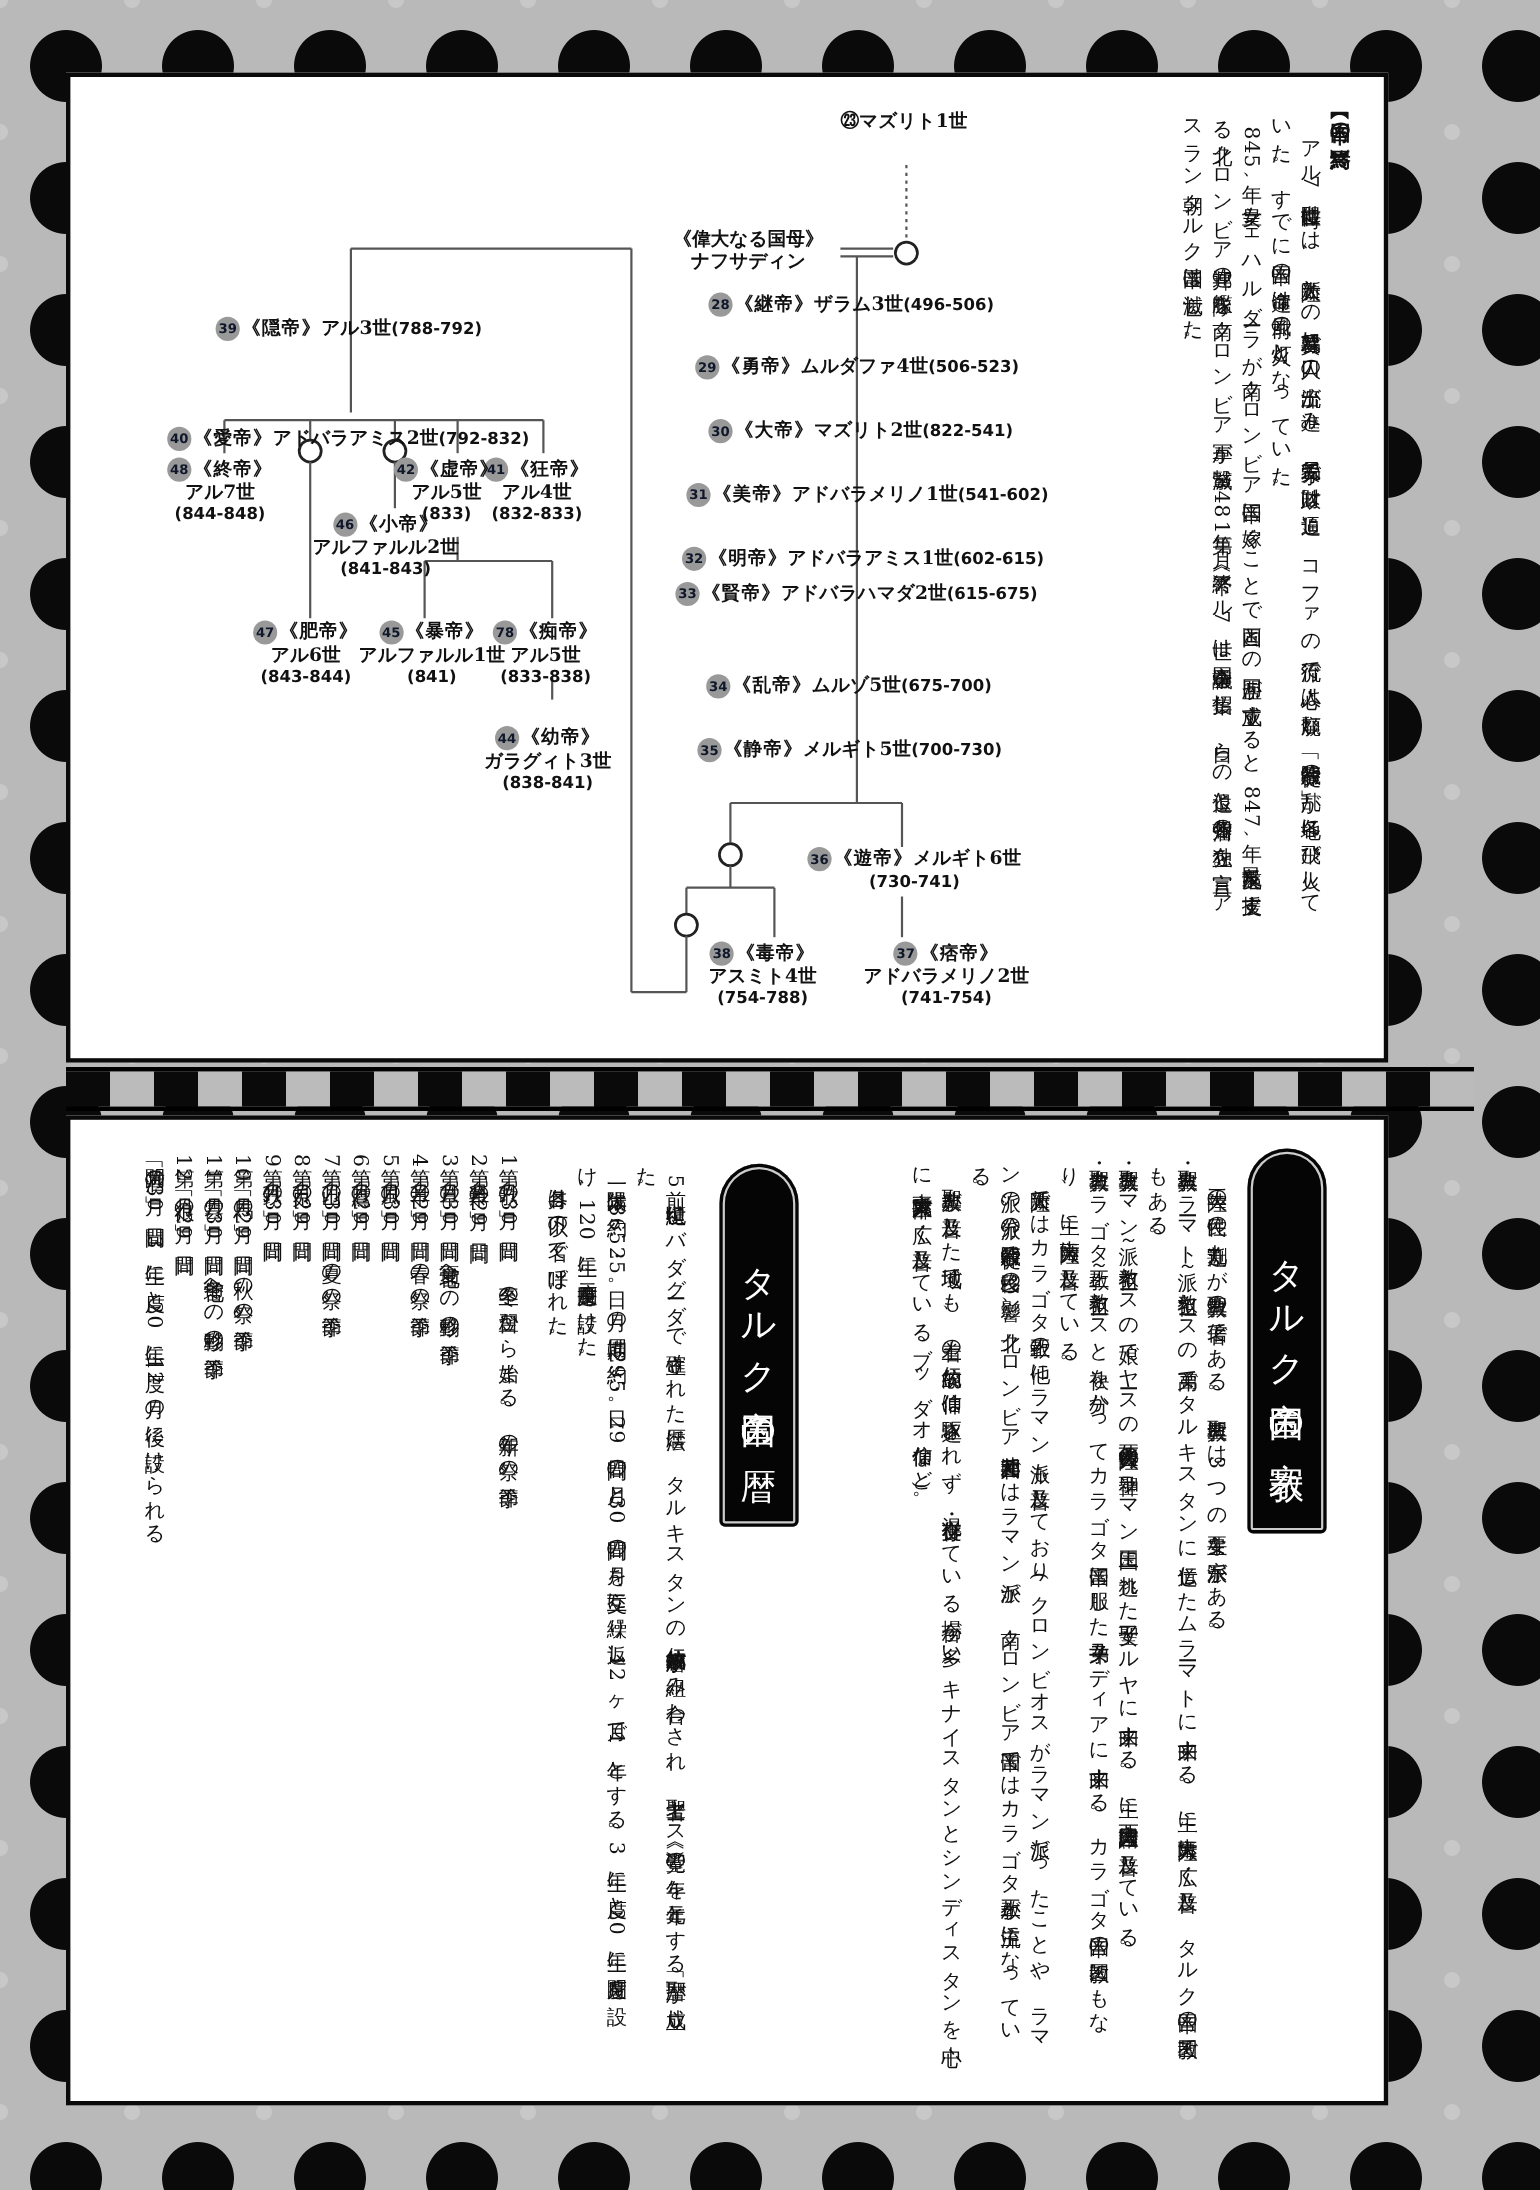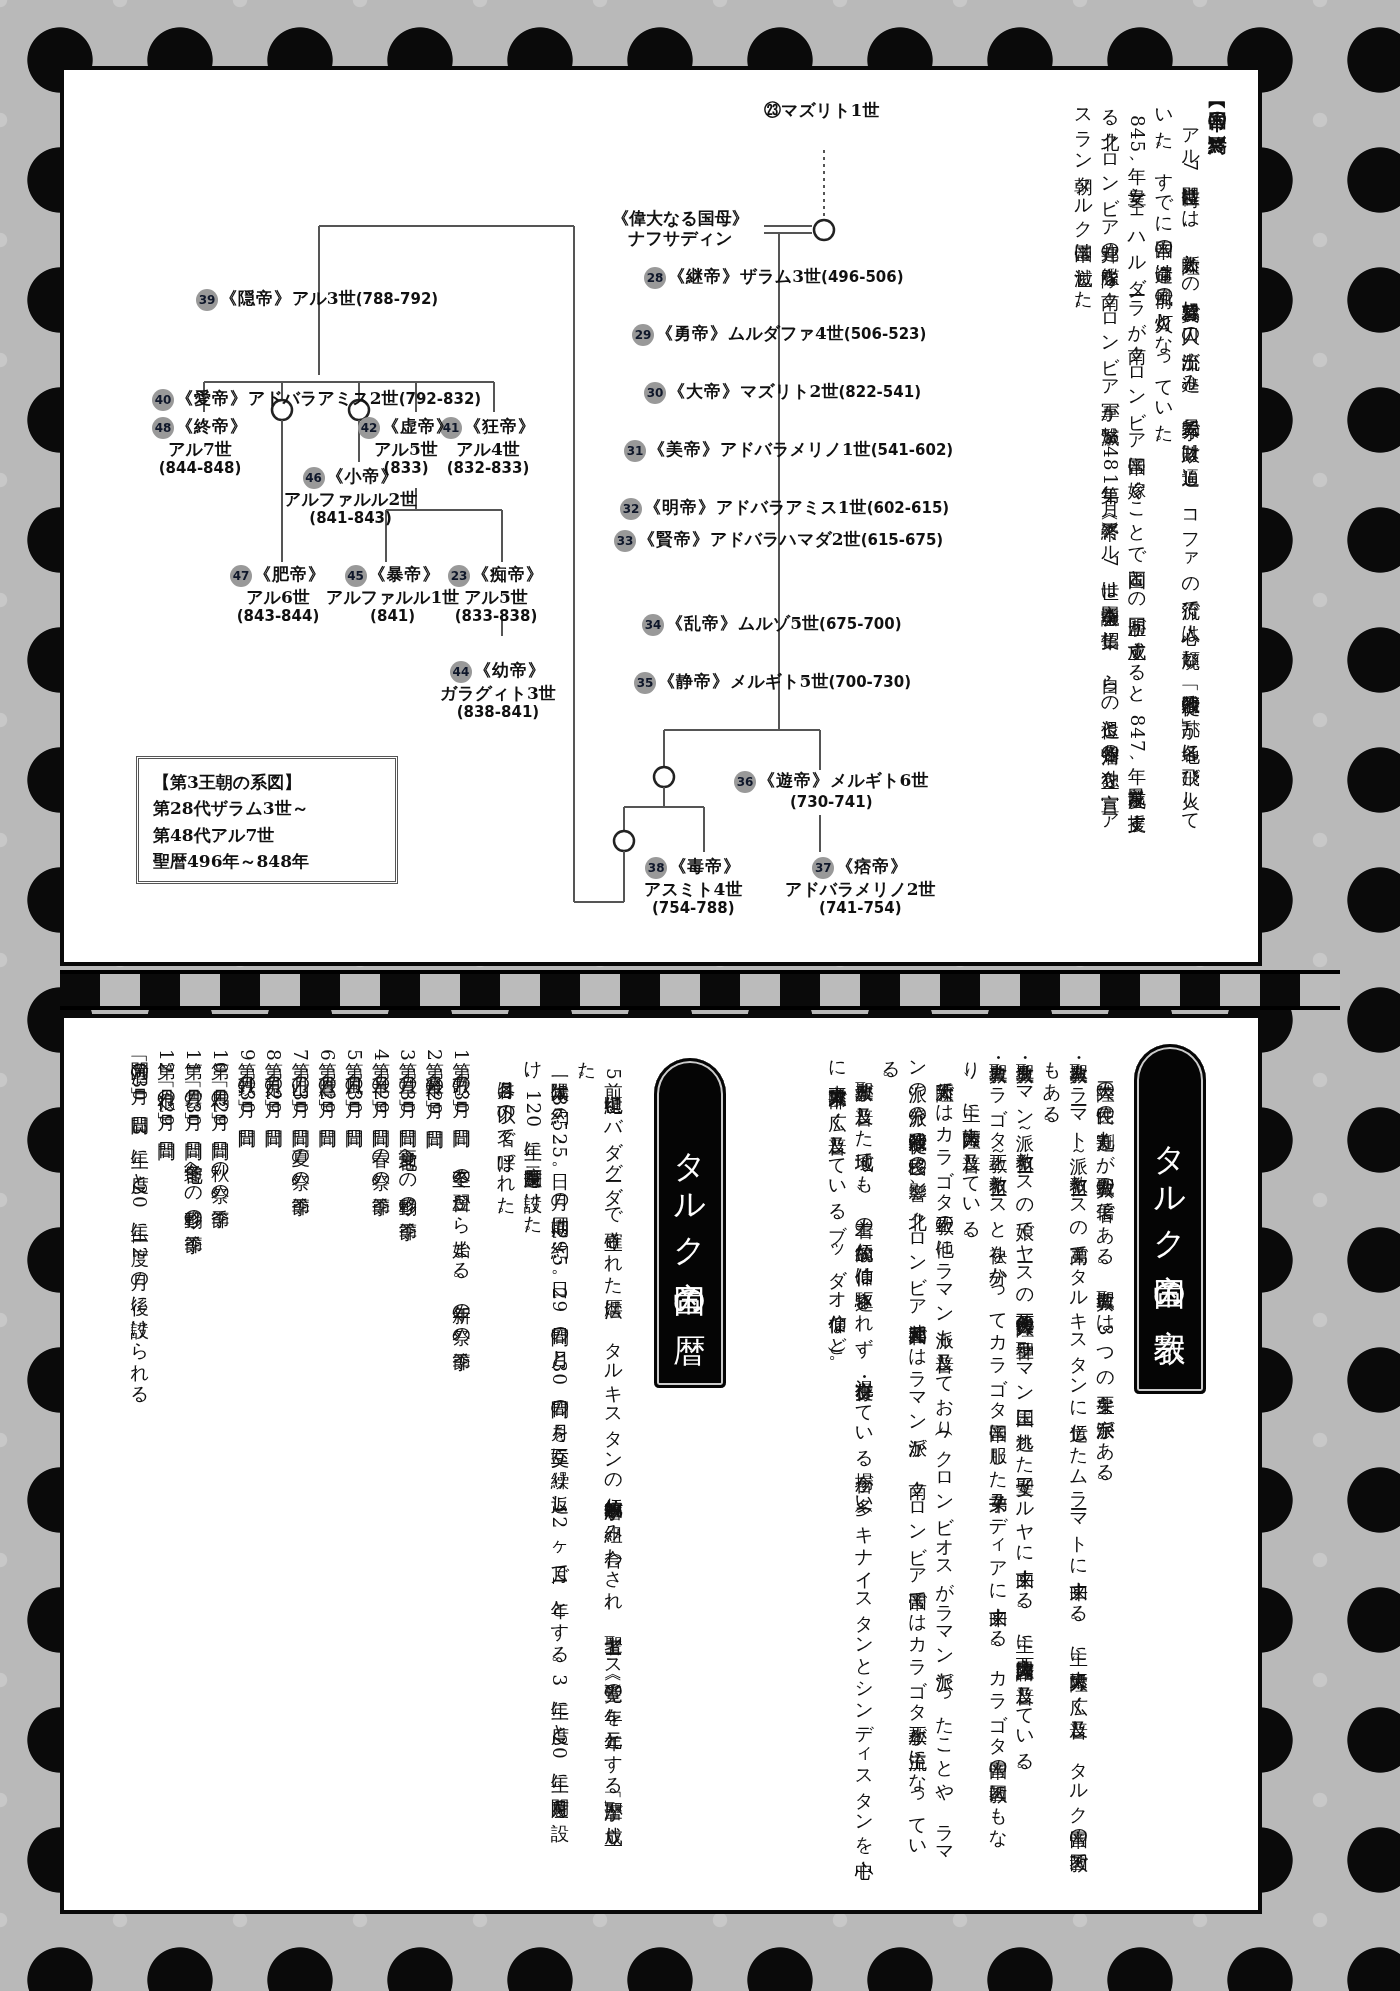--- a/index.html
+++ b/index.html
@@ -166,21 +166,21 @@
         <div class="years">(832-833)</div>
       </div>
 
     <div class="node" style="left:294px;top:346px;">
         <div><span class="num">42</span><span class="title">《虚帝》</span></div>
         <div>アル5世</div>
         <div class="years">(833)</div>
       </div>
 
     <div class="node" style="left:384px;top:494px;">
-        <div><span class="num">23</span><span class="title">《痴帝》</span></div>
+        <div><span class="num">78</span><span class="title">《痴帝》</span></div>
         <div>アル5世</div>
         <div class="years">(833-838)</div>
       </div>
 
     <div class="node" style="left:376px;top:590px;">
         <div><span class="num">44</span><span class="title">《幼帝》</span></div>
         <div>ガラグィト3世</div>
         <div class="years">(838-841)</div>
       </div>
 
@@ -201,26 +201,20 @@
         <div>アル6世</div>
         <div class="years">(843-844)</div>
       </div>
 
     <div class="node" style="left:88px;top:346px;">
         <div><span class="num">48</span><span class="title">《終帝》</span></div>
         <div>アル7世</div>
         <div class="years">(844-848)</div>
       </div>
 
-    <div class="legend-box">
-      <div>【第3王朝の系図】</div>
-      <div>第28代ザラム3世～</div>
-      <div>第48代アル7世</div>
-      <div>聖暦496年～848年</div>
-    </div>
   </div>
 
   <div class="vtext" style="right:28px;top:26px;height:740px;">
     <p class="head">【帝国の終焉】</p>
     <p class="indent">アル7世即位時には、新大陸との奴隷貿易で人口の流出が進み、貿易赤字で財政は逼迫し、コファの流行で人心は頽廃し、「清賤教徒の乱」が各地に飛び火していた。すでに帝国の命運は風前の灯火となっていた。</p>
     <p class="indent">845年、皇女シェハルダーラが南クロンビア帝国に嫁ぐことで両国との同盟が成立すると、847年、民衆反乱を支援する北クロンビア連邦の艦隊を南クロンビア軍が撃滅。848年第1月、《終帝》アル7世は帝国議会を招集し、自らの退位と各州藩の独立を宣言。アスラン朝タルク帝国は滅亡した。</p>
   </div>
 </div>
 
 <div class="panel" id="panel-bottom">

